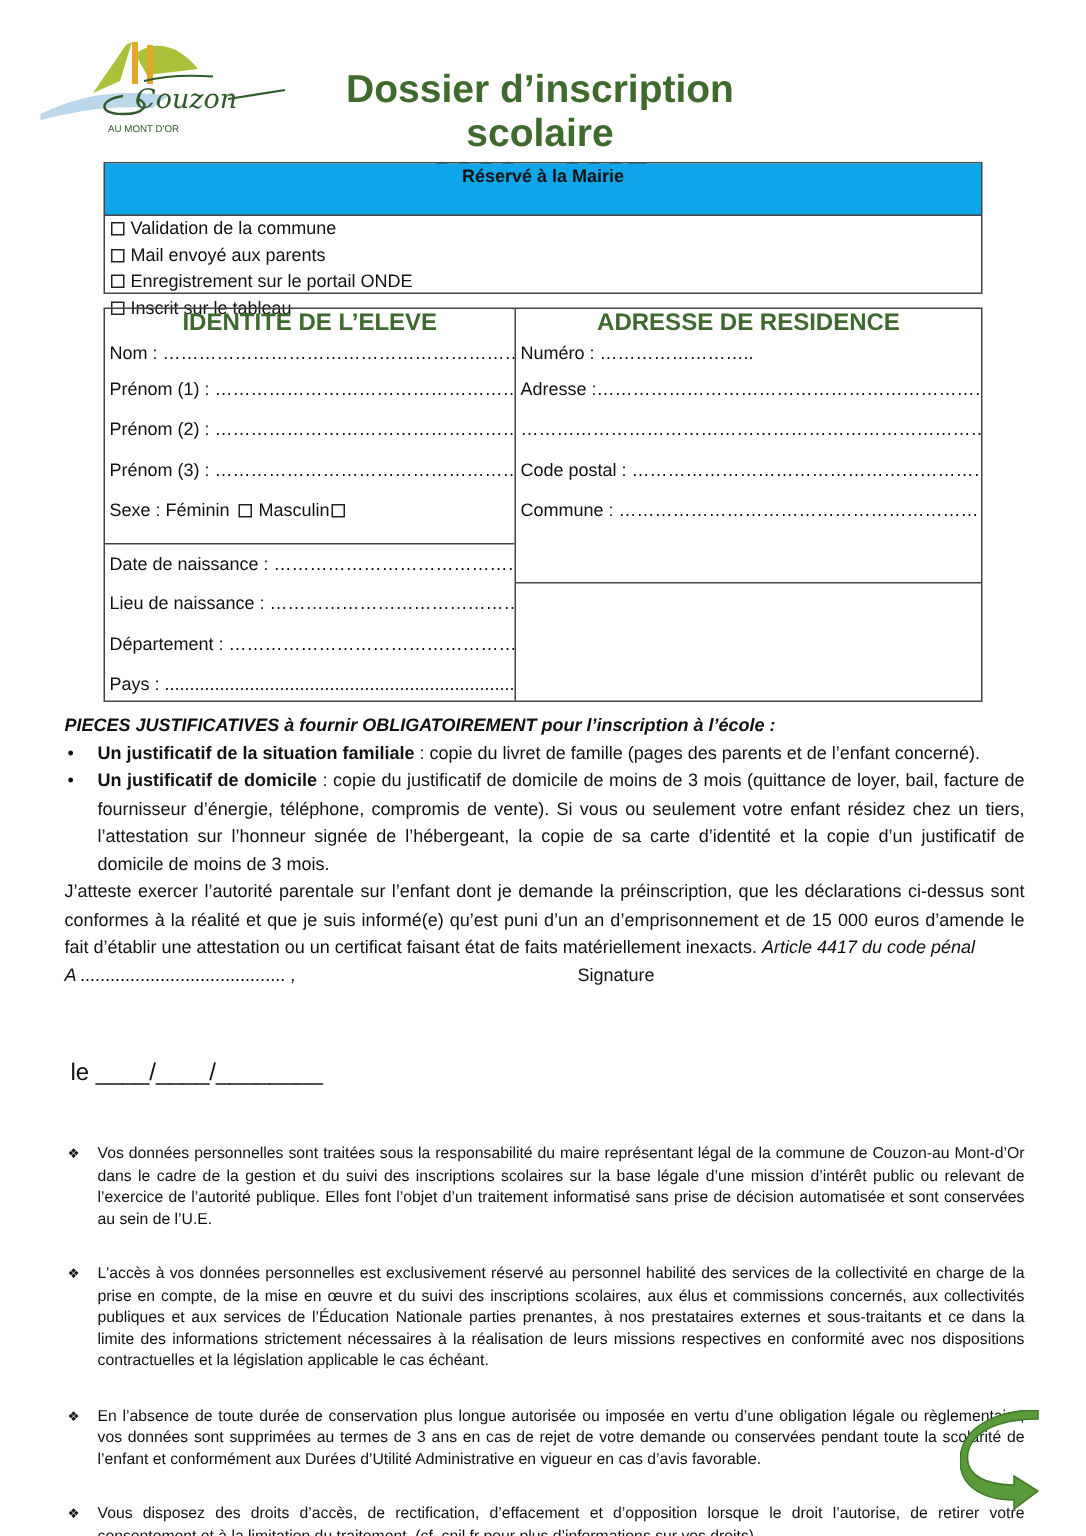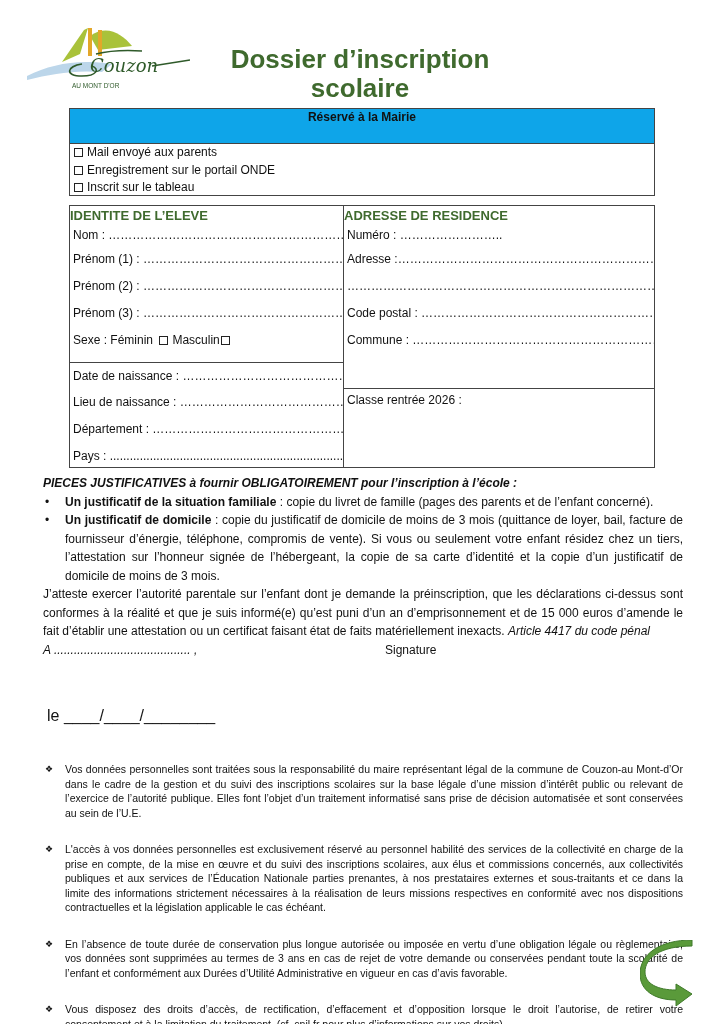--- a/index.html
+++ b/index.html
@@ -6,21 +6,21 @@
   body { width: 724px; height: 1024px; background: #ffffff; font-family: "Liberation Sans", sans-serif; color: #111; position: relative; overflow: hidden; }
   .logo { position: absolute; left: 22px; top: 14px; width: 170px; height: 80px; }
   .title { position: absolute; left: 200px; top: 45px; width: 320px; text-align: center; color: #3f6a2e; font-weight: bold; font-size: 26px; line-height: 29px; }
   .mairie { position: absolute; left: 69px; top: 108px; width: 586px; height: 88px; border: 1px solid #444; }
   .mairie-head { background: #0ea5e9; border-bottom: 1px solid #444; text-align: center; font-weight: bold; font-size: 12px; height: 35px; line-height: 16px; }
   .mairie-item { font-size: 12px; line-height: 17.5px; padding-left: 4px; }
   .box { display: inline-block; width: 9px; height: 9px; border: 1px solid #222; margin-right: 4px; vertical-align: -1px; }
   .grid { position: absolute; left: 69px; top: 205px; width: 586px; height: 263px; border: 1px solid #444; }
   .col-left { position: absolute; left: 0; top: 0; width: 274px; height: 100%; border-right: 1px solid #444; }
   .col-right { position: absolute; left: 274px; top: 0; width: 310px; height: 100%; }
-  .sec-head { text-align: left; color: #3f6a2e; font-weight: bold; font-size: 13px; height: 18px; line-height: 19px; }
+  .sec-head { text-align: center; color: #3f6a2e; font-weight: bold; font-size: 16px; height: 18px; line-height: 19px; }
   .field { font-size: 12px; line-height: 27px; padding-left: 3px; white-space: nowrap; overflow: hidden; }
   .field:first-of-type { line-height: 20px; }
   .left-top { height: 157px; border-bottom: 1px solid #444; }
   .right-top { height: 183px; border-bottom: 1px solid #444; }
   .pieces { position: absolute; left: 43px; top: 474px; width: 640px; font-size: 12px; line-height: 18.5px; }
   .pieces-title { font-weight: bold; font-style: italic; }
   .bullet { position: relative; padding-left: 22px; text-align: justify; }
   .bullet::before { content: "•"; position: absolute; left: 2px; top: 0; }
   .attest { text-align: justify; }
   .sig-row { position: relative; height: 18px; }
@@ -50,20 +50,21 @@
   </svg>
 </div>
 
 <div class="title">
   <div>Dossier d’inscription scolaire</div>
   <div>2026 – 2027</div>
 </div>
 
 <div class="mairie">
   <div class="mairie-head">Réservé à la Mairie</div>
+  <div class="mairie-item"><span class="box"></span><span>Validation de la commune</span></div>
   <div class="mairie-item"><span class="box"></span><span>Mail envoyé aux parents</span></div>
   <div class="mairie-item"><span class="box"></span><span>Enregistrement sur le portail ONDE</span></div>
   <div class="mairie-item"><span class="box"></span><span>Inscrit sur le tableau</span></div>
 </div>
 
 <div class="grid">
   <div class="col-left">
     <div class="left-top">
       <div class="sec-head">IDENTITE DE L’ELEVE</div>
       <div class="field" style="line-height:22px">Nom : …………………………………………………………….......</div>
@@ -82,21 +83,20 @@
   </div>
   <div class="col-right">
     <div class="right-top">
       <div class="sec-head">ADRESSE DE RESIDENCE</div>
       <div class="field" style="line-height:22px">Numéro : ……………………..</div>
       <div class="field">Adresse :………………………………………………………………………….</div>
       <div class="field">………………………………………………………………………………………….</div>
       <div class="field">Code postal : ……………………………………………………………….</div>
       <div class="field">Commune : ……………………………………………………………….</div>
     </div>
-    <div class="field" style="line-height:22px">Classe rentrée 2026 :</div>
   </div>
 </div>
 
 <div class="pieces">
   <div class="pieces-title">PIECES JUSTIFICATIVES à fournir OBLIGATOIREMENT pour l’inscription à l’école :</div>
   <div class="bullet"><b>Un justificatif de la situation familiale</b><span> : copie du livret de famille (pages des parents et de l’enfant concerné).</span></div>
   <div class="bullet"><b>Un justificatif de domicile</b><span> : copie du justificatif de domicile de moins de 3 mois (quittance de loyer, bail, facture de fournisseur d’énergie, téléphone, compromis de vente). Si vous ou seulement votre enfant résidez chez un tiers, l’attestation sur l’honneur signée de l’hébergeant, la copie de sa carte d’identité et la copie d’un justificatif de domicile de moins de 3 mois.</span></div>
   <div class="attest"><span>J’atteste exercer l’autorité parentale sur l’enfant dont je demande la préinscription, que les déclarations ci-dessus sont conformes à la réalité et que je suis informé(e) qu’est puni d’un an d’emprisonnement et de 15 000 euros d’amende le fait d’établir une attestation ou un certificat faisant état de faits matériellement inexacts. </span><i>Article 4417 du code pénal</i></div>
   <div class="sig-row">
     <i class="sig-left">A ......................................... ,</i>

